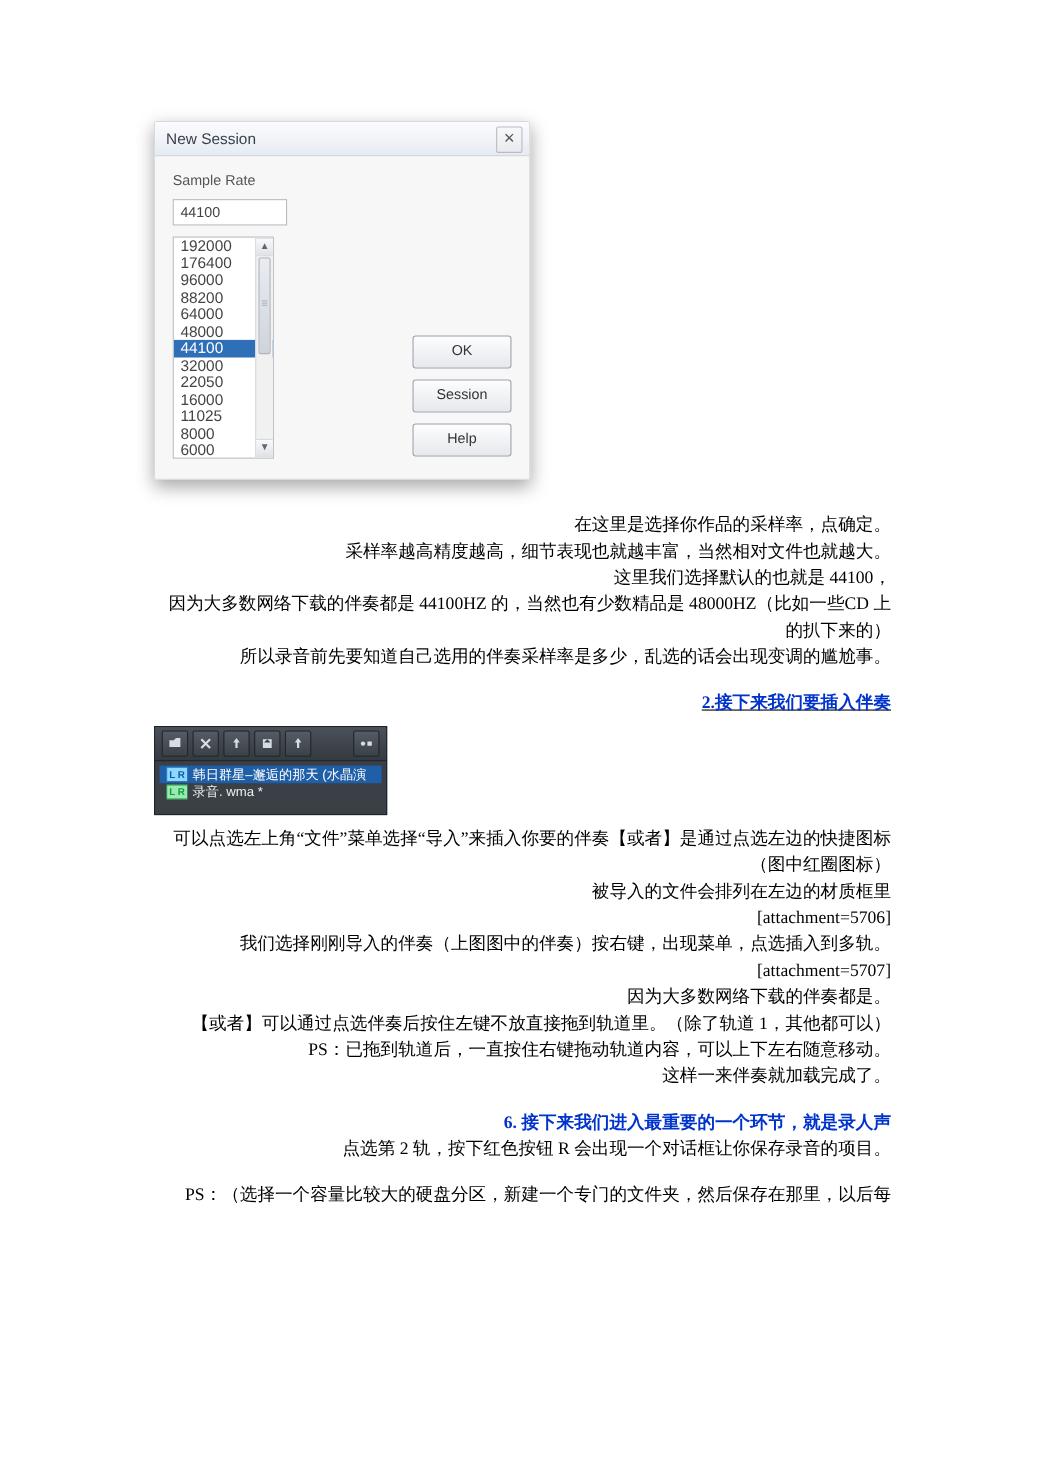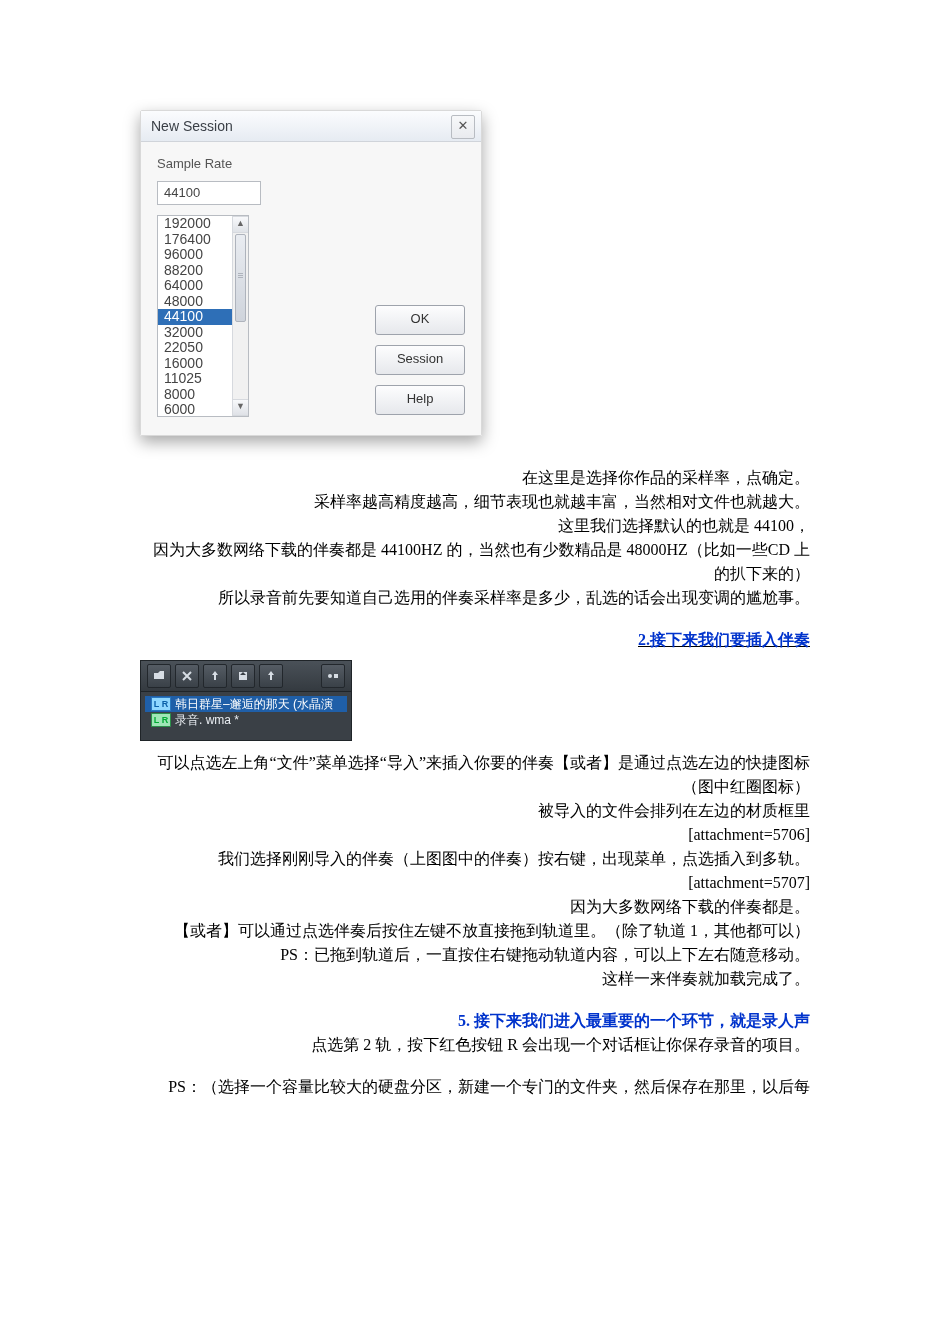--- a/index.html
+++ b/index.html
@@ -316,17 +316,17 @@
   <p class="txt" style="margin-top:10px">可以点选左上角“文件”菜单选择“导入”来插入你要的伴奏【或者】是通过点选左边的快捷图标（图中红圈图标）</p>
   <p class="txt">被导入的文件会排列在左边的材质框里</p>
   <p class="txt">[attachment=5706]</p>
   <p class="txt">我们选择刚刚导入的伴奏（上图图中的伴奏）按右键，出现菜单，点选插入到多轨。</p>
   <p class="txt">[attachment=5707]</p>
   <p class="txt">因为大多数网络下载的伴奏都是。</p>
   <p class="txt">【或者】可以通过点选伴奏后按住左键不放直接拖到轨道里。（除了轨道 1，其他都可以）</p>
   <p class="txt">PS：已拖到轨道后，一直按住右键拖动轨道内容，可以上下左右随意移动。</p>
   <p class="txt">这样一来伴奏就加载完成了。</p>
 
-  <p class="txt mt18"><span class="blue">5. 接下来我们进入最重要的一个环节，就是录人声</span></p>
+  <p class="txt mt18"><span class="blue">6. 接下来我们进入最重要的一个环节，就是录人声</span></p>
   <p class="txt">点选第 2 轨，按下红色按钮 R 会出现一个对话框让你保存录音的项目。</p>
   <p class="txt mt18">PS：（选择一个容量比较大的硬盘分区，新建一个专门的文件夹，然后保存在那里，以后每</p>
 
 </div>
 
 </body></html>

